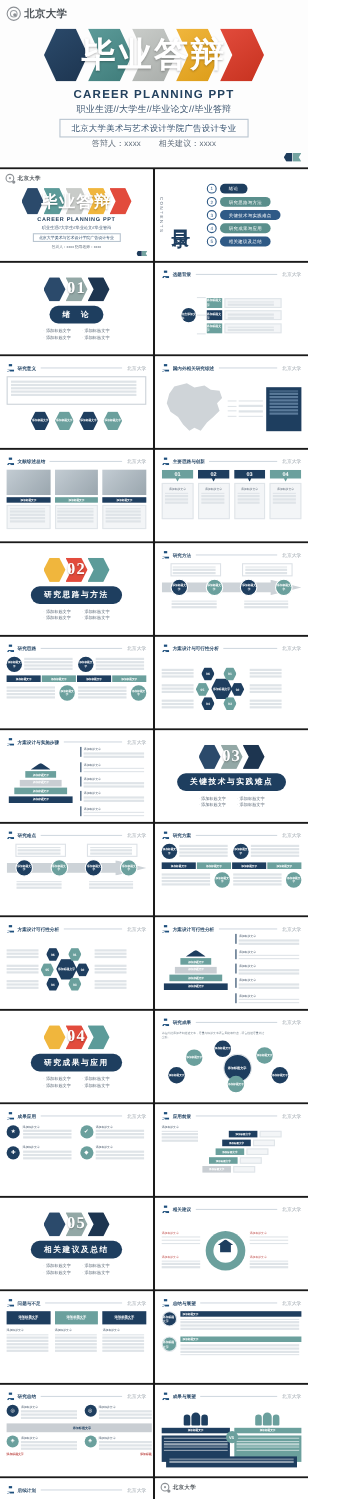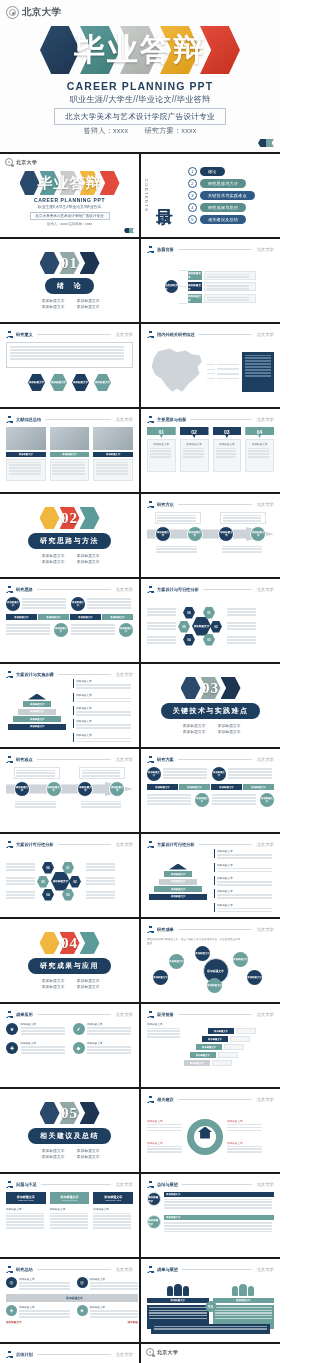--- a/index.html
+++ b/index.html
@@ -187,21 +187,21 @@
         <i></i>
       </span>
   </div>
 
   <div class="hero-cn">毕业答辩</div>
   <div class="hero-en">CAREER PLANNING PPT</div>
   <div class="hero-sub">职业生涯//大学生//毕业论文//毕业答辩</div>
   <div class="hero-band">北京大学美术与艺术设计学院广告设计专业</div>
   <div class="hero-meta">
     <span>答辩人：xxxx</span>
-    <span>研究方案：xxxx</span>
+    <span>相关建议：xxxx</span>
   </div>
   <div class="hero-mark">
       <b></b>
       <b></b>
     </div>
 </div>
 
 <div class="grid" id="grid">
     <div class="slide">
       <div style="position:absolute;inset:0">

